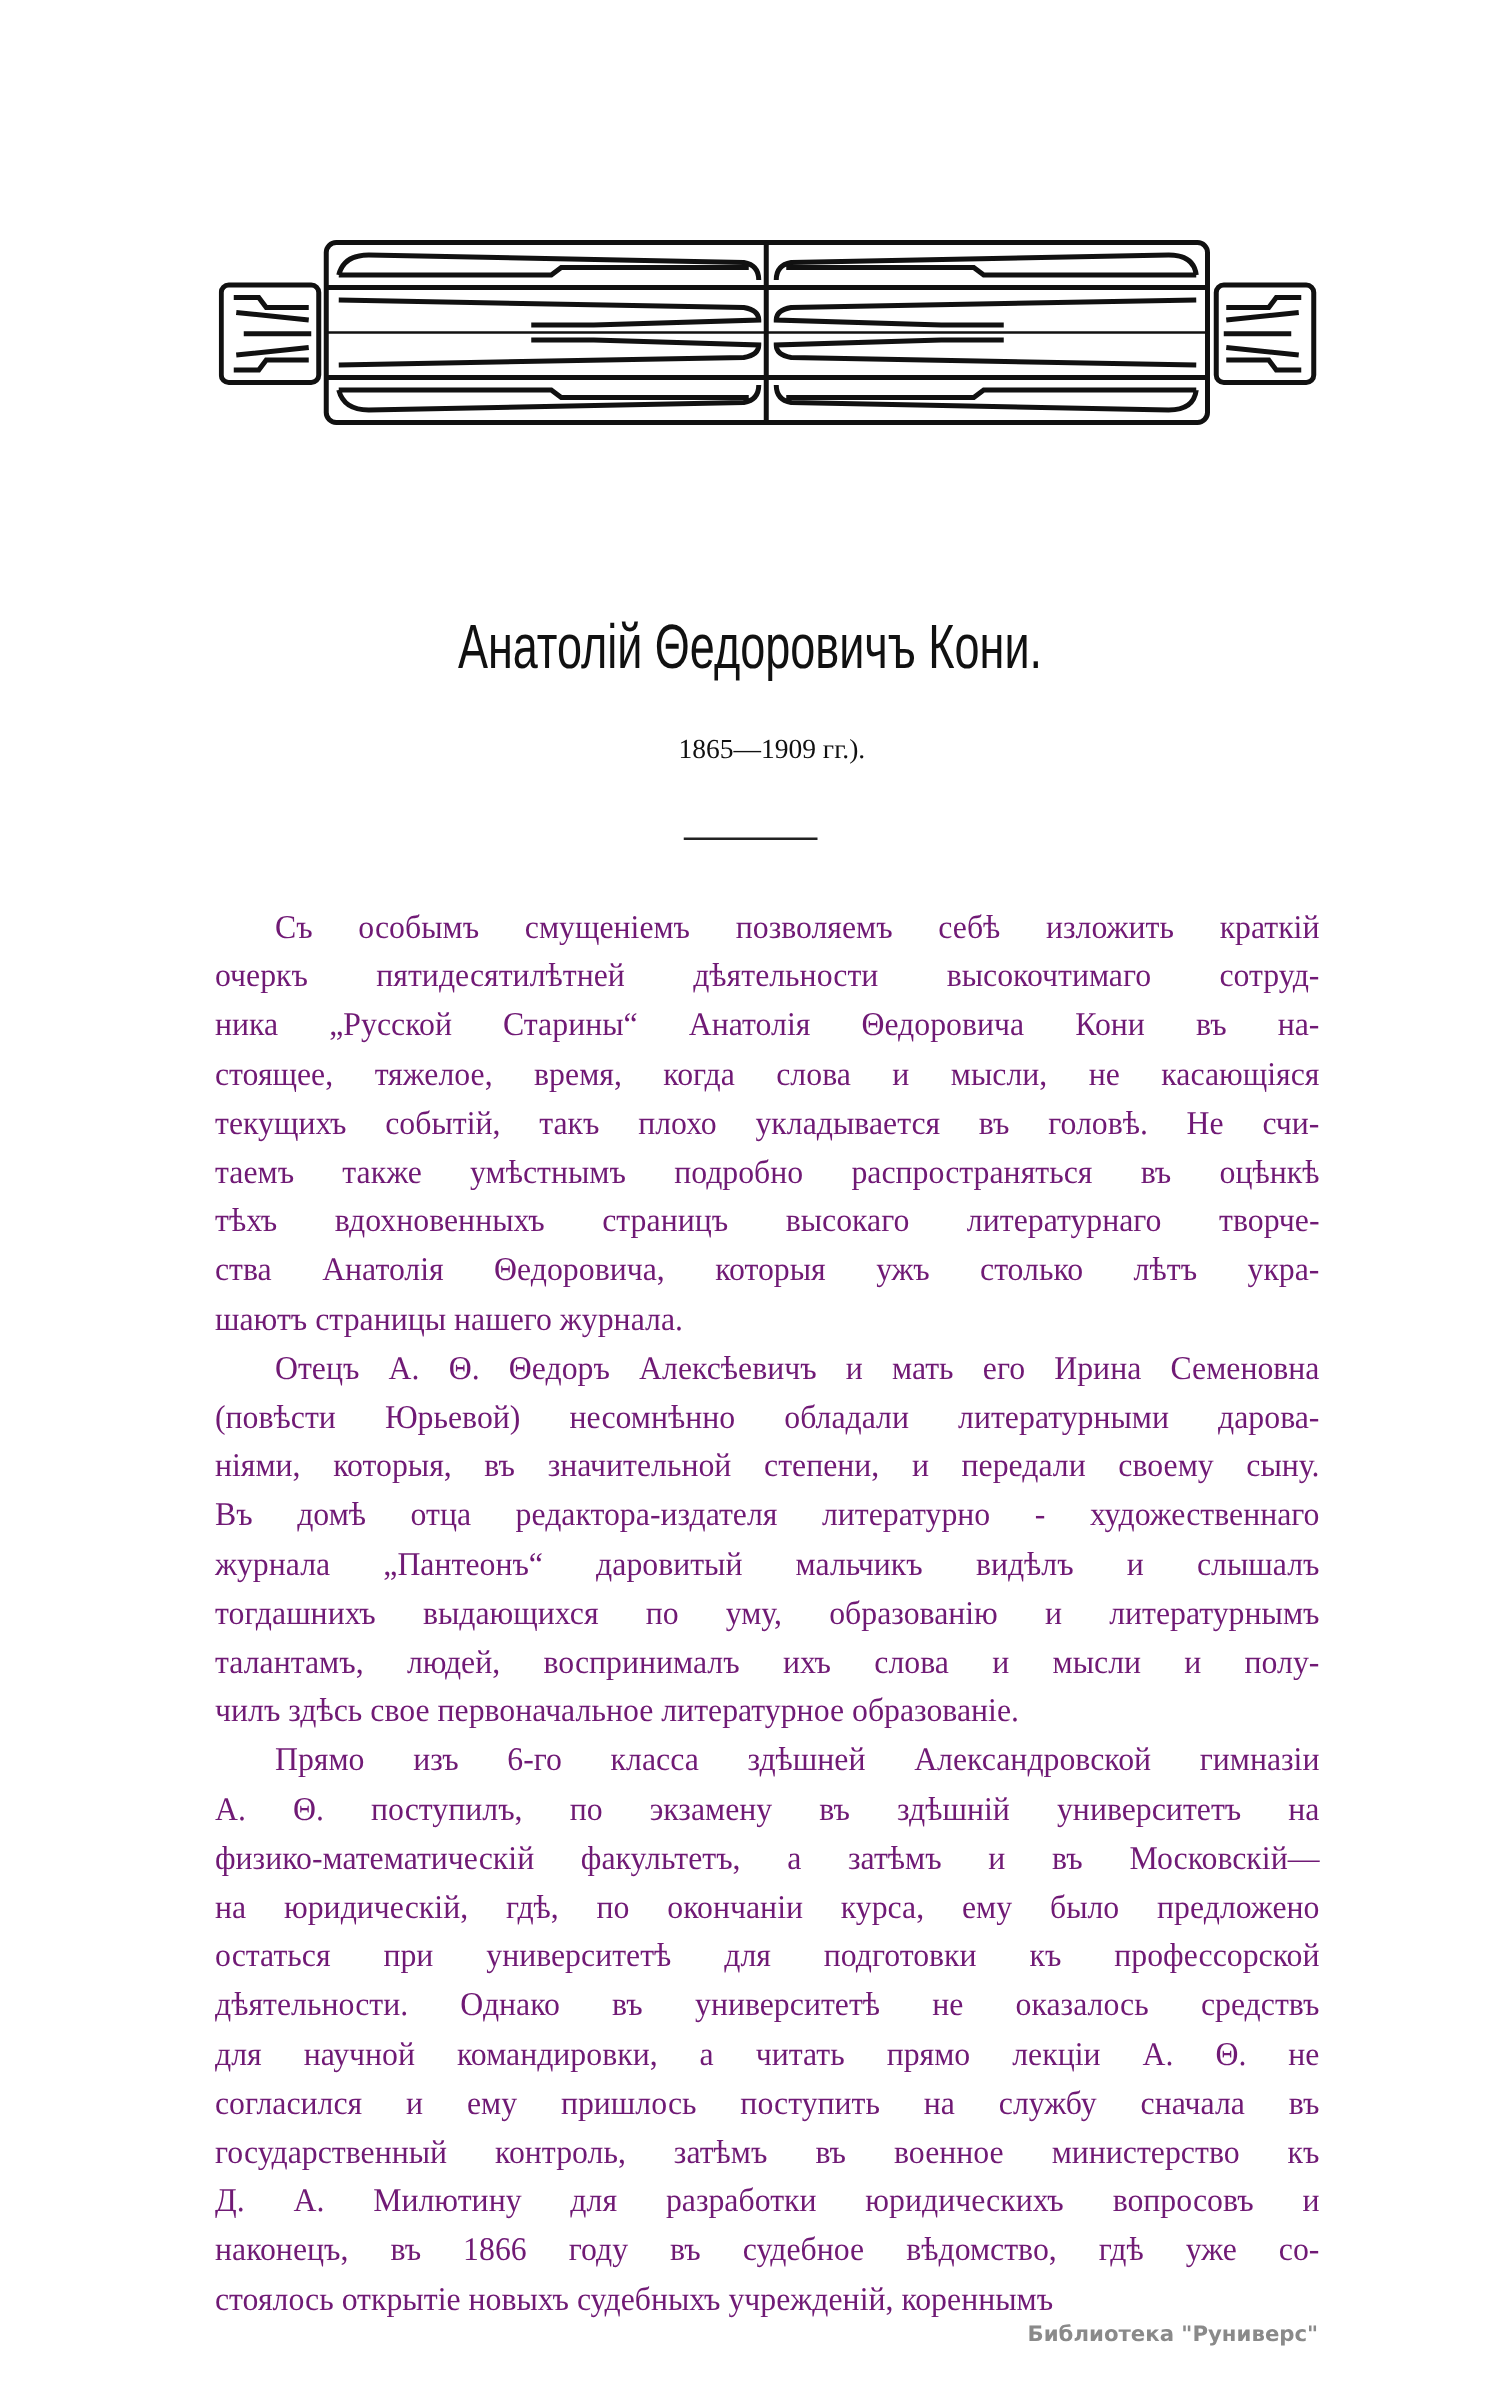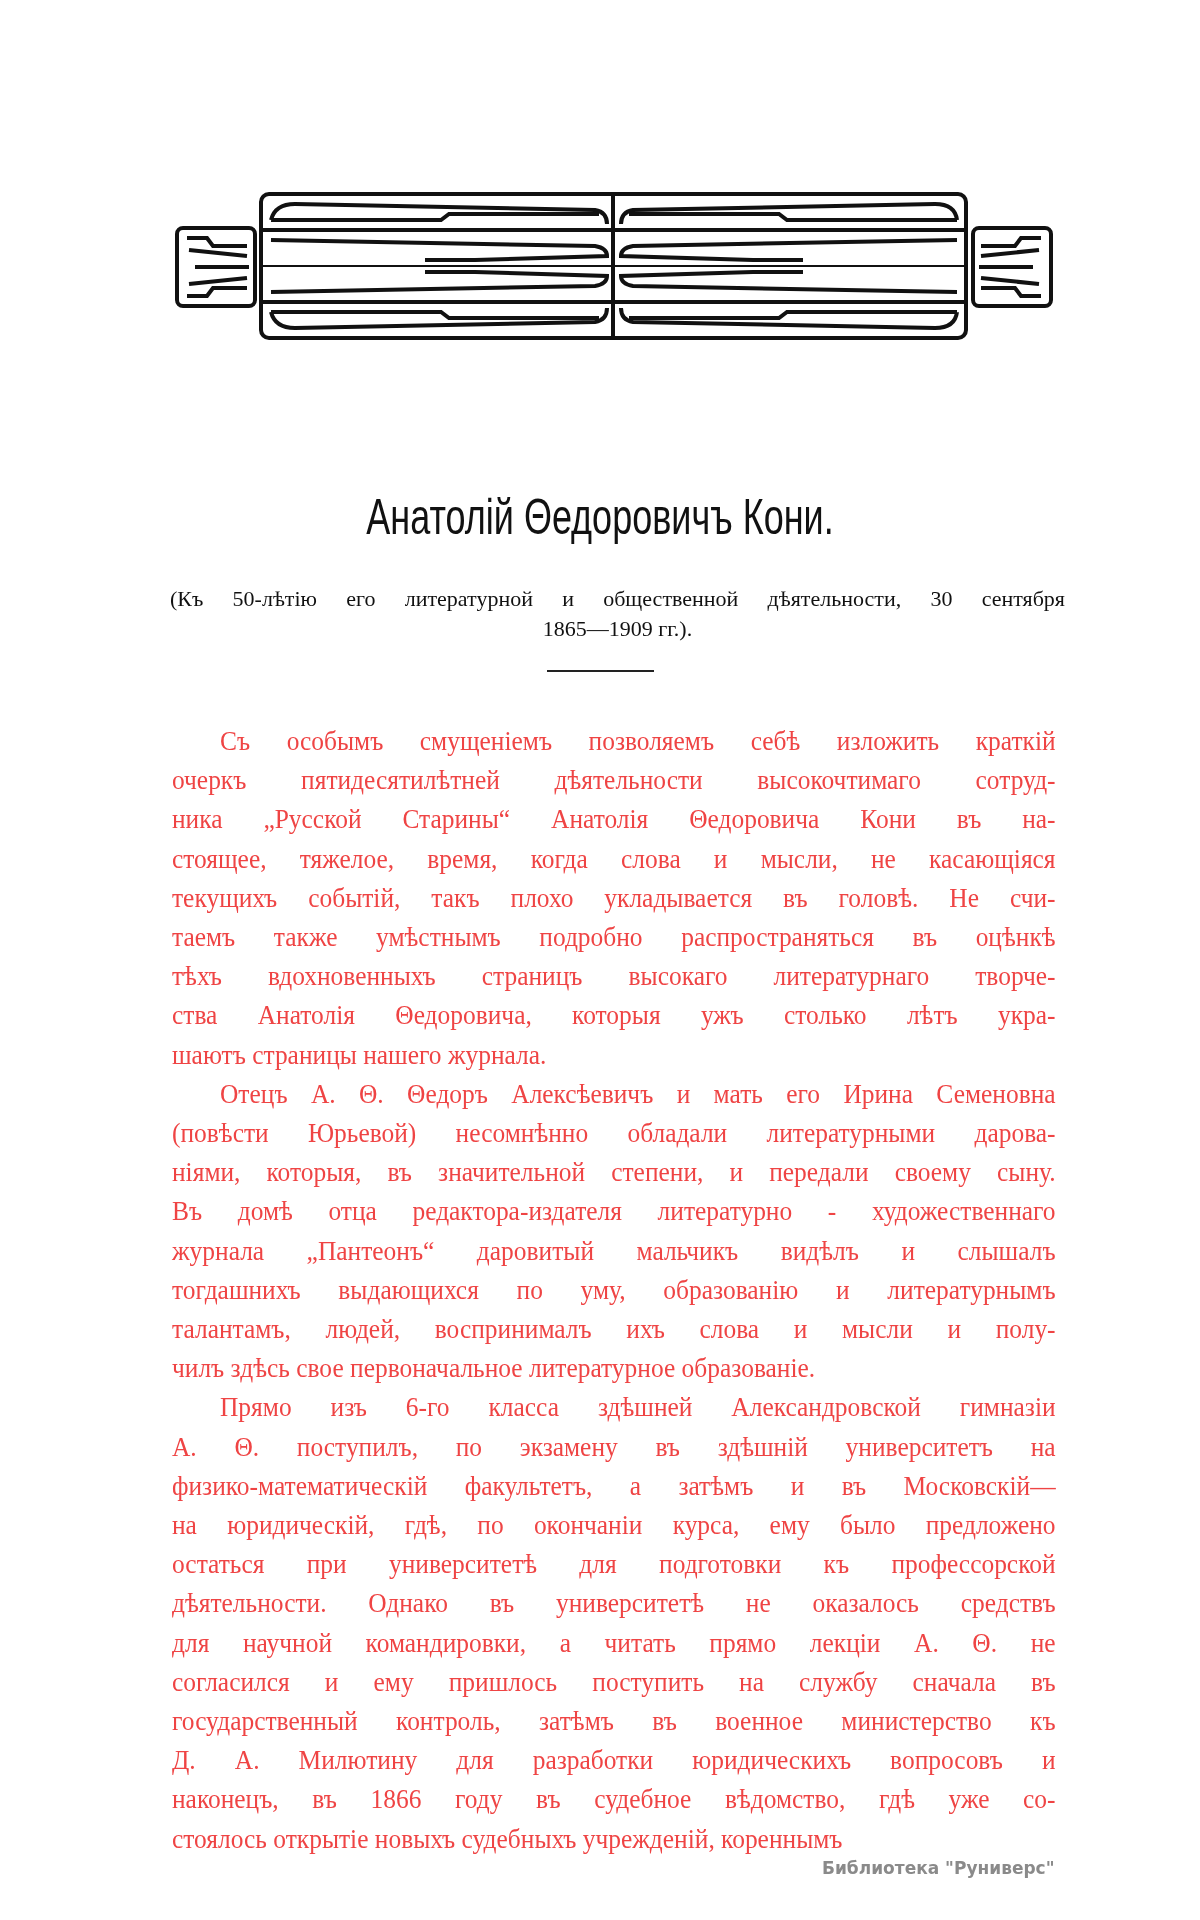--- a/index.html
+++ b/index.html
@@ -11,21 +11,21 @@
       transform: scaleX(0.72); transform-origin: 600px 0; font-weight: normal; color: #111;
     }
     .subtitle {
       position: absolute; left: 170px; width: 895px; top: 584px; text-align: center;
       font-family: "Liberation Serif", serif; font-size: 22px; line-height: 30px; color: #111;
     }
     .subtitle .l1 { display: block; text-align: justify; text-align-last: justify; }
     .rule { position: absolute; left: 547px; top: 670px; width: 107px; height: 2px; background: #222; }
     .body-text {
       position: absolute; left: 172px; width: 885px; top: 722px;
-      font-family: "Liberation Serif", serif; font-size: 26.5px; line-height: 39.2px; color: #ef4444;
+      font-family: "Liberation Serif", serif; font-size: 26.5px; line-height: 39.2px; color: #701a75;
     }
     .para .line {
       display: block; white-space: nowrap; text-align: justify; text-align-last: justify;
       transform: scaleX(0.96); transform-origin: 0 0; width: 104%;
     }
     .para .line.last { text-align-last: left; }
     .para .line.indent { padding-left: 50px; box-sizing: border-box; }
     .watermark {
       position: absolute; left: 822px; top: 1858px;
       font-family: "DejaVu Sans", sans-serif; font-weight: bold; font-size: 17px; color: #8a8a8a;
@@ -57,21 +57,20 @@
 
   <g>
     <rect x="798" y="38" width="78" height="78" rx="6"></rect>
     <path d="M866 48 h-20 l-6 8 h-34 M866 106 h-20 l-6 -8 h-34 M864 60 L806 66 M864 94 L806 88 M858 77 H804"></path>
   </g>
 </svg>
 
 <div class="title">Анатолій Θедоровичъ Кони.</div>
 
 <div class="subtitle">
-  <span class="l1">(Къ 50-лѣтію его литературной и общественной дѣятельности, 30 сентября</span>
   <span>1865—1909 гг.).</span>
 </div>
 
 <div class="rule"></div>
 
 <div class="body-text" id="body-text">
     <div class="para">
       <span class="line indent">Съ особымъ смущеніемъ позволяемъ себѣ изложить краткій</span>
       <span class="line">очеркъ пятидесятилѣтней дѣятельности высокочтимаго сотруд-</span>
       <span class="line">ника „Русской Старины“ Анатолія Θедоровича Кони въ на-</span>

